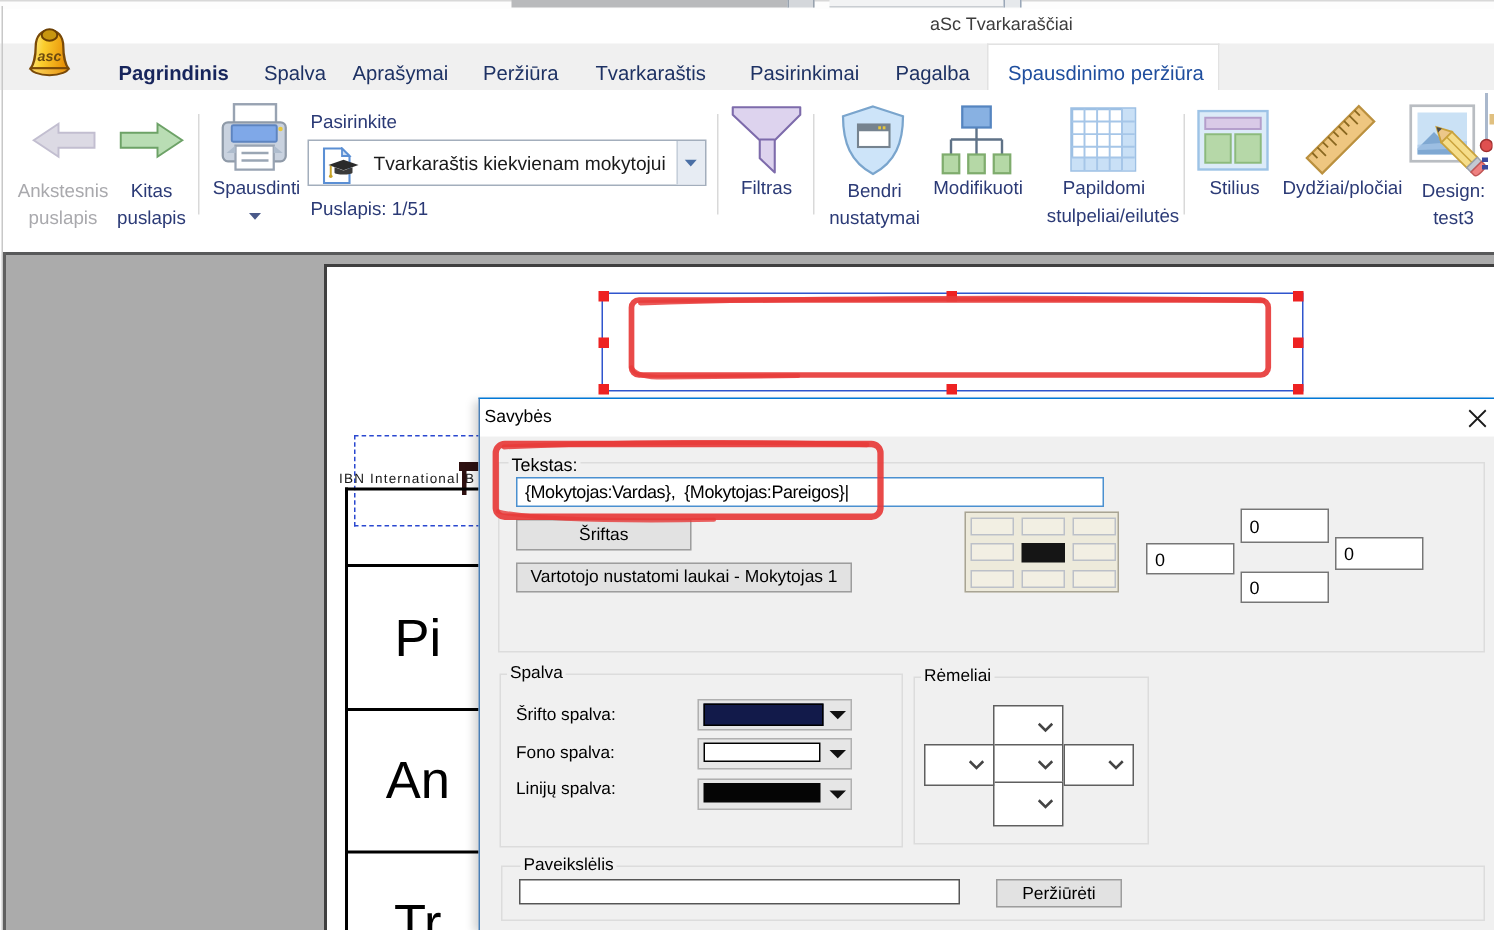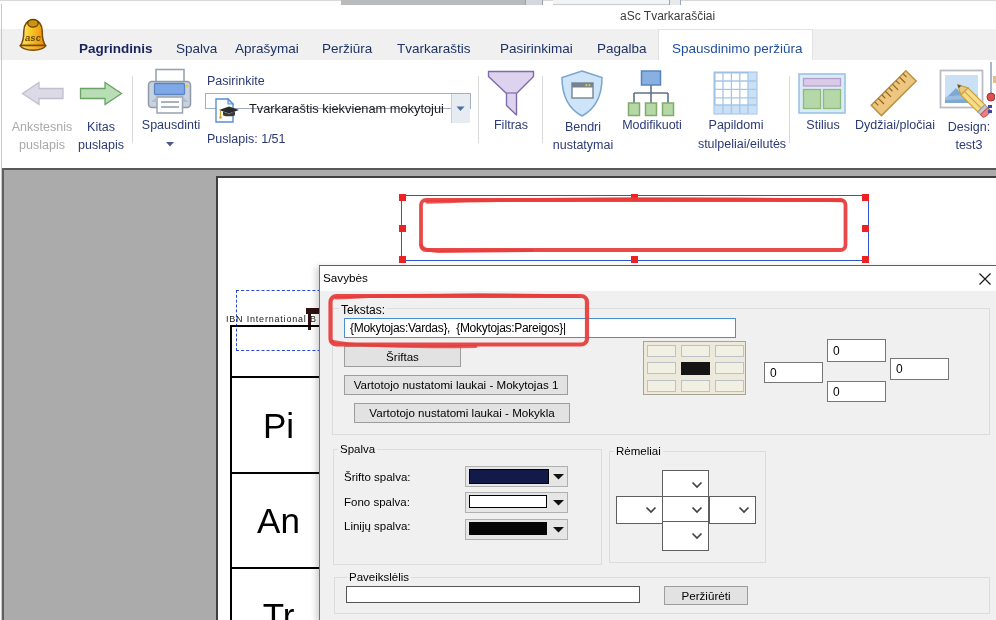--- a/index.html
+++ b/index.html
@@ -84,21 +84,21 @@
     <path d="M36.5 30 L42.5 35 L36.5 35 Z" fill="#aebccd"></path>
     <line x1="15" y1="35" x2="33" y2="35" stroke="#9aa6b4" stroke-width="1.7"></line>
     <line x1="15" y1="40" x2="33" y2="40" stroke="#9aa6b4" stroke-width="1.7"></line>
   </svg>
   <div class="rlbl" style="left:135px;top:118px;width:72px;">Spausdinti</div>
   <svg class="abs" style="left:164px;top:140px;" width="12" height="7">
       <path d="M2 2 L10 2 L6 6.5 Z" fill="#4a5a8a"></path>
     </svg>
 
   <div class="rlbl" style="left:207px;top:74px;text-align:left;">Pasirinkite</div>
-  <div class="abs" style="left:205px;top:93px;width:266px;height:16px;background:#fff;border:1px solid #a3aebc;box-sizing:border-box;">
+  <div class="abs" style="left:205px;top:93px;width:266px;height:31px;background:#fff;border:1px solid #a3aebc;box-sizing:border-box;">
     <div class="abs" style="right:0;top:0;width:18px;height:29px;background:#e7ecf3;border-left:1px solid #c6cfda;"></div>
     <svg class="abs" style="right:4px;top:11px;" width="11" height="7">
         <path d="M1.5 1.5 L9.5 1.5 L5.5 6 Z" fill="#4a6fa5"></path>
       </svg>
     <svg class="abs" style="left:9px;top:4px;" width="32" height="25" viewBox="0 0 32 25">
       <path d="M1 1 L13 1 L18 6 L18 24 L1 24 Z" fill="#ffffff" stroke="#5b8fd4" stroke-width="1.4"></path>
       <path d="M13 1 L13 6 L18 6 Z" fill="#cfe0f4" stroke="#5b8fd4" stroke-width="1.2"></path>
       <path d="M4 12 L14 8.5 L24 12 L14 15.5 Z" fill="#2a2a2a"></path>
       <path d="M8 13.5 L8 17 C8 18.8 20 18.8 20 17 L20 13.5 L14 15.7 Z" fill="#3a3a3a"></path>
       <line x1="5.5" y1="12.5" x2="5.5" y2="19" stroke="#c8a428" stroke-width="1.3"></line>
@@ -229,21 +229,20 @@
     <path d="M1.5 1.5 L12.5 12.5 M12.5 1.5 L1.5 12.5" stroke="#1a1a1a" stroke-width="1.2"></path>
   </svg>
 
   <div class="fs" style="left:332px;top:308px;width:656px;height:125px;"></div>
   <div class="leg" style="left:339px;top:302.5px;font-size:12px;">Tekstas:</div>
   <div class="abs" style="left:344px;top:318px;width:392px;height:20px;background:#fff;border:1px solid #4a90d0;box-sizing:border-box;display:flex;align-items:center;">
     <span style="font-size:12px;letter-spacing:-0.3px;color:#000;padding-left:5px;white-space:pre;">{Mokytojas:Vardas},  {Mokytojas:Pareigos}|</span>
   </div>
   <div class="btn" style="left:344px;top:346px;width:115px;height:19px;line-height:19px;">Šriftas</div>
   <div class="btn" style="left:344px;top:375px;width:222px;height:18px;line-height:18px;">Vartotojo nustatomi laukai - Mokytojas 1</div>
-  <div class="btn" style="left:354px;top:403px;width:214px;height:18px;line-height:18px;">Vartotojo nustatomi laukai - Mokykla</div>
 
   <div class="abs" style="left:643px;top:341px;width:103px;height:54px;background:#edeadb;border:1px solid #a8a494;box-sizing:border-box;">
     <div class="abs" style="left:3px;top:3px;width:29px;height:12px;background:#f2efe3;border:1px solid #bcc0c8;box-sizing:border-box;"></div>
     <div class="abs" style="left:37px;top:3px;width:29px;height:12px;background:#f2efe3;border:1px solid #bcc0c8;box-sizing:border-box;"></div>
     <div class="abs" style="left:71px;top:3px;width:29px;height:12px;background:#f2efe3;border:1px solid #bcc0c8;box-sizing:border-box;"></div>
     <div class="abs" style="left:3px;top:20px;width:29px;height:12px;background:#f2efe3;border:1px solid #bcc0c8;box-sizing:border-box;"></div>
     <div class="abs" style="left:37px;top:20px;width:29px;height:13px;background:#151515;"></div>
     <div class="abs" style="left:71px;top:20px;width:29px;height:12px;background:#f2efe3;border:1px solid #bcc0c8;box-sizing:border-box;"></div>
     <div class="abs" style="left:3px;top:38px;width:29px;height:12px;background:#f2efe3;border:1px solid #bcc0c8;box-sizing:border-box;"></div>
     <div class="abs" style="left:37px;top:38px;width:29px;height:12px;background:#f2efe3;border:1px solid #bcc0c8;box-sizing:border-box;"></div>

